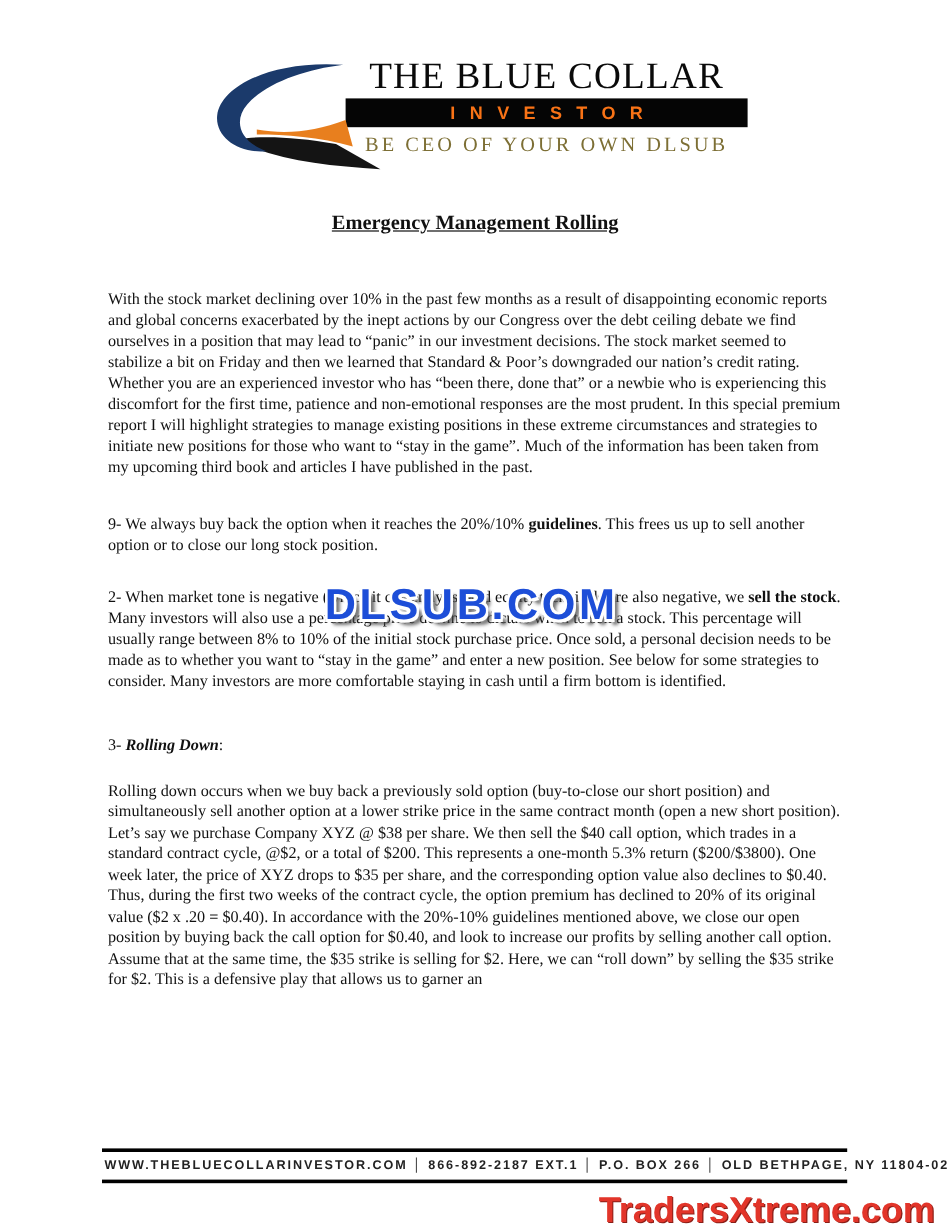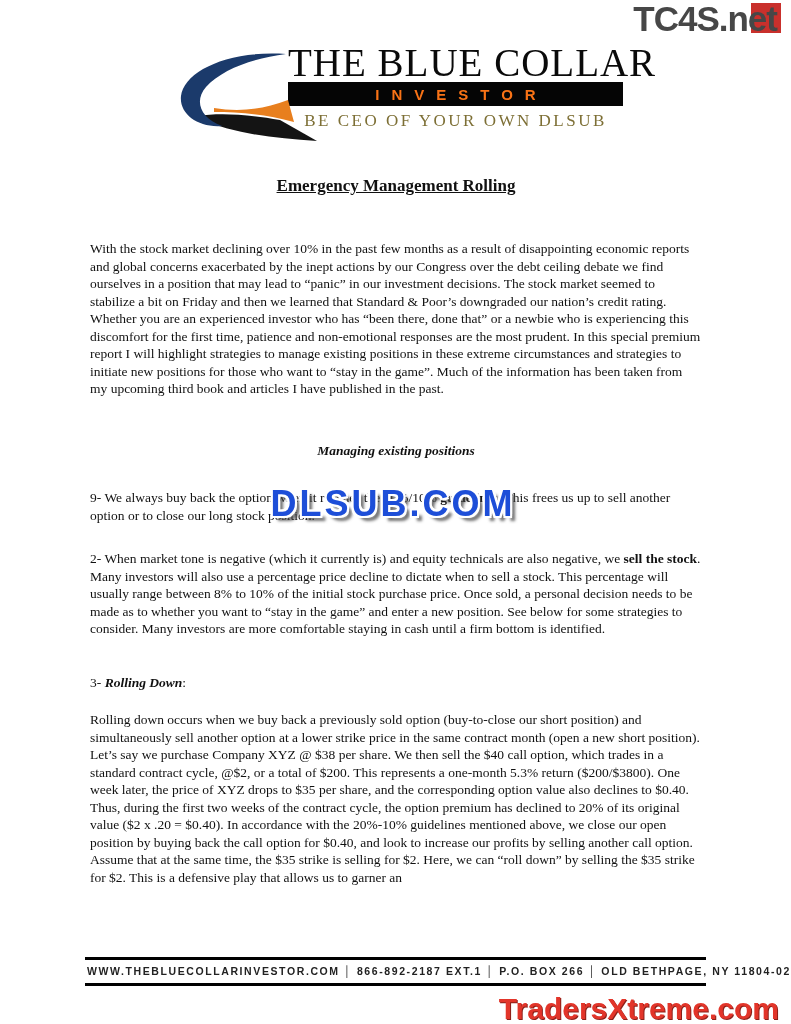--- a/index.html
+++ b/index.html
@@ -15,21 +15,21 @@
     position:relative; z-index:1; font-family:"Liberation Sans", sans-serif;
     font-weight:bold; font-size:35px; color:#474747; letter-spacing:-1px;
     padding-right:4px; line-height:38px;
   }
 
   
   .logo { position:absolute; top:44px; left:168px; width:455px; height:100px; }
   .logo-swoosh { position:absolute; left:0px; top:2px; width:150px; height:96px; }
   .logo-main { margin-left:120px; width:335px; text-align:center; }
   .logo-line1 {
-    font-family:"Liberation Serif", serif; font-size:39px; letter-spacing:1px;
+    font-family:"Liberation Serif", serif; font-size:31px; letter-spacing:1px;
     color:#0a0a0a; white-space:nowrap; line-height:38px;
   }
   .logo-bar {
     background:#050505; color:#f97316; font-family:"Liberation Sans", sans-serif;
     font-weight:bold; font-size:15px; letter-spacing:12px; text-indent:12px;
     padding:4px 0 3px 0; text-align:center; white-space:nowrap;
   }
   .logo-tagline {
     margin-top:5px; font-family:"Liberation Serif", serif; font-size:17px;
     letter-spacing:2.5px; color:#7d6f35; white-space:nowrap; text-align:center;
@@ -79,44 +79,39 @@
     font-family:"Liberation Sans", sans-serif; font-weight:bold; font-size:30px;
     color:#e2352a; white-space:nowrap; line-height:34px;
     text-shadow:1px 1px 0 #8a1f18;
   }
 </style>
 </head>
 <body>
 
 <div class="page">
 
-  <div class="tc4s-wrap">
-    <div class="tc4s-box"></div>
-    <div class="tc4s-text">TC4S.net</div>
-  </div>
 
   <div class="logo">
     <svg class="logo-swoosh" viewBox="0 0 150 96" xmlns="http://www.w3.org/2000/svg">
       <path d="M30,72 C66,88 104,92 149,95 L112,74 C78,68 50,67 30,70 Z" fill="#141414"></path>
       <path d="M118,8 C58,4 16,26 13,50 C11,68 30,82 54,80 C32,72 26,55 38,41 C54,23 86,12 118,8 Z" fill="#1b3a6b"></path>
       <path d="M46,62 C70,66 94,64 120,54 L126,76 C98,68 70,66 46,66 Z" fill="#e87f1e"></path>
     </svg>
     <div class="logo-main">
       <div class="logo-line1">THE BLUE COLLAR</div>
       <div class="logo-bar">INVESTOR</div>
       <div class="logo-tagline">BE CEO OF YOUR OWN DLSUB</div>
     </div>
   </div>
 
   <div class="content">
     <h1 class="doc-title">Emergency Management Rolling</h1>
 
     <p class="p-intro">With the stock market declining over 10% in the past few months as a result of disappointing economic reports and global concerns exacerbated by the inept actions by our Congress over the debt ceiling debate we find ourselves in a position that may lead to “panic” in our investment decisions. The stock market seemed to stabilize a bit on Friday and then we learned that Standard &amp; Poor’s downgraded our nation’s credit rating. Whether you are an experienced investor who has “been there, done that” or a newbie who is experiencing this discomfort for the first time, patience and non-emotional responses are the most prudent. In this special premium report I will highlight strategies to manage existing positions in these extreme circumstances and strategies to initiate new positions for those who want to “stay in the game”. Much of the information has been taken from my upcoming third book and articles I have published in the past.</p>
 
-    <p class="subhead">Managing existing positions</p>
 
     <p class="p-item1"><span>9- We always buy back the option when it reaches the 20%/10% </span><span class="b">guidelines</span><span>. This frees us up to sell another option or to close our long stock position.</span></p>
 
     <p class="p-item2"><span>2- When market tone is negative (which it currently is) and equity technicals are also negative, we </span><span class="b">sell the stock</span><span>. Many investors will also use a percentage price decline to dictate when to sell a stock. This percentage will usually range between 8% to 10% of the initial stock purchase price. Once sold, a personal decision needs to be made as to whether you want to “stay in the game” and enter a new position. See below for some strategies to consider. Many investors are more comfortable staying in cash until a firm bottom is identified.</span></p>
 
     <p class="h-item3"><span>3- </span><span class="bi">Rolling Down</span><span>:</span></p>
 
     <p class="p-rolling">Rolling down occurs when we buy back a previously sold option (buy-to-close our short position) and simultaneously sell another option at a lower strike price in the same contract month (open a new short position). Let’s say we purchase Company XYZ @ $38 per share. We then sell the $40 call option, which trades in a standard contract cycle, @$2, or a total of $200. This represents a one-month 5.3% return ($200/$3800). One week later, the price of XYZ drops to $35 per share, and the corresponding option value also declines to $0.40. Thus, during the first two weeks of the contract cycle, the option premium has declined to 20% of its original value ($2 x .20 = $0.40).  In accordance with the 20%-10% guidelines mentioned above, we close our open position by buying back the call option for $0.40, and look to increase our profits by selling another call option. Assume that at the same time, the $35 strike is selling for $2.  Here, we can “roll down” by selling the $35 strike for $2. This is a defensive play that allows us to garner an</p>
   </div>
 

